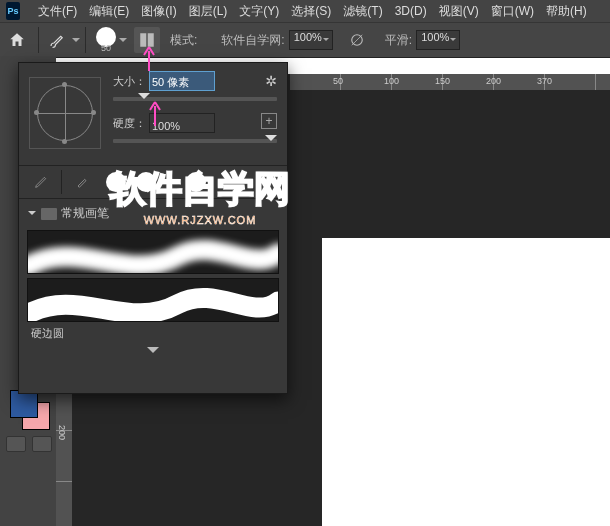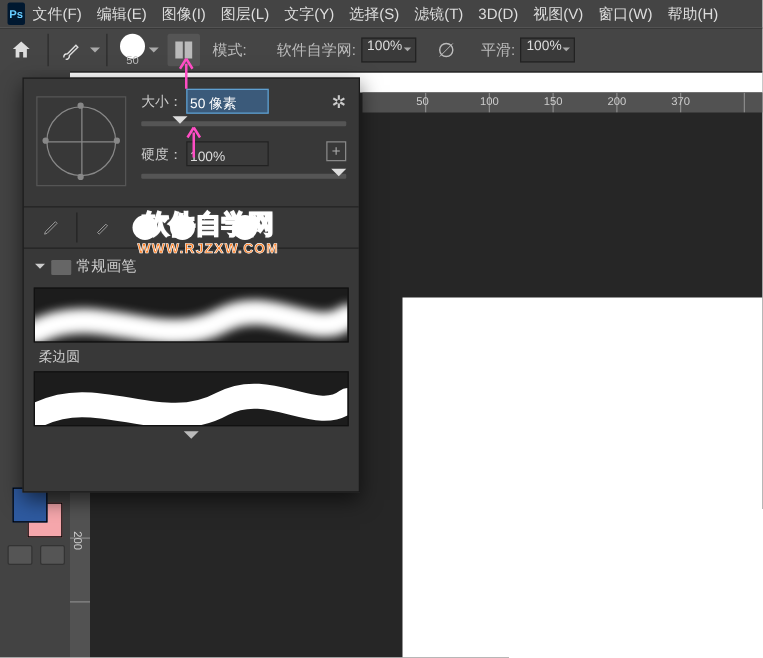--- a/index.html
+++ b/index.html
@@ -1,18 +1,18 @@
 <!DOCTYPE html>
 <html><head>
 <meta charset="utf-8">
 <style>
 html,body{margin:0;padding:0;width:610px;height:526px;overflow:hidden;background:#fff;font-family:"Microsoft YaHei",Arial,sans-serif;font-size:12px;color:#ccc}
 .app{position:relative;width:610px;height:526px}
 .menubar{position:absolute;top:0;left:0;right:0;height:22px;background:#444;color:#ddd;display:flex;align-items:center;padding-left:6px;font-size:12px}
-.ps-logo{width:14px;height:18px;background:#001830;color:#6cf;display:flex;align-items:center;justify-content:center;font-size:9px;font-weight:bold;margin-right:0;border-radius:2px}
+.ps-logo{width:14px;height:18px;background:#001830;color:#6cf;display:flex;align-items:center;justify-content:center;font-size:9px;font-weight:bold;margin-right:12px;border-radius:2px}
 .menubar .mi{padding:0 6px;cursor:default}
 .optbar{position:absolute;top:22px;left:0;right:0;height:34px;background:#454545;border-top:1px solid #353535;border-bottom:1px solid #222;display:flex;align-items:center}
 .home-icon{width:34px;height:34px;display:flex;align-items:center;justify-content:center}
 .vdiv{width:1px;height:26px;background:#2b2b2b;margin:0 4px}
 .iconbtn{width:28px;height:28px;display:flex;align-items:center;justify-content:center;border-radius:2px}
 .mini-dd{width:10px;height:10px}
 .brush-chip{display:flex;align-items:center;margin:0 6px}
 .brush-circle{width:20px;height:20px;border-radius:50%;background:#fff}
 .brush-sub{font-size:9px;margin-top:-4px;color:#bbb}
 .split-btn{width:26px;height:26px;background:#555;display:flex;align-items:center;justify-content:center;border-radius:2px;margin-right:6px}
@@ -69,22 +69,22 @@
 .folder .ficon{width:16px;height:12px;background:#666;border-radius:1px;margin-right:4px}
 
 .blist{padding:0 8px 6px 8px}
 .bwave{height:42px;background:#1c1c1c;border:1px solid #111;position:relative;overflow:hidden;margin-top:4px}
 .bwave svg{position:absolute;inset:0}
 .bname{font-size:11px;color:#ccc;margin:4px 0 2px 4px}
 .scroll-row{height:8px;display:flex;align-items:center;justify-content:center}
 .scroll-thumb{width:0;height:0;border:6px solid transparent;border-top-color:#bbb}
 
 .wm{position:absolute;top:165px;left:110px;z-index:70;pointer-events:none;text-align:center}
-.wm .t1{font-size:21px;font-weight:400;color:#be185d;-webkit-text-stroke:2px #fff;text-shadow:0 0 2px #fff}
-.wm .t2{font-size:11px;color:#ff7a1a;font-weight:bold;letter-spacing:1px;-webkit-text-stroke:.5px #fff}
+.wm .t1{font-size:36px;font-weight:700;color:#be185d;-webkit-text-stroke:2px #fff;text-shadow:0 0 2px #fff}
+.wm .t2{font-size:11px;color:#ff7a1a;font-weight:normal;letter-spacing:1px;-webkit-text-stroke:.5px #fff}
 
 .arrow{position:absolute;z-index:60;pointer-events:none}
 .arrow svg{display:block}
 </style>
 </head>
 <body>
 
 <div class="app">
 
   <div class="menubar">
@@ -248,26 +248,26 @@
       <div class="ficon"></div>
       <span>常规画笔</span>
     </div>
 
     <div class="blist">
       <div class="bwave">
         <svg viewBox="0 0 200 44" preserveAspectRatio="none">
             <path d="M0 28 C40 6,80 42,120 20 C150 4,180 34,200 18" fill="none" stroke="#fff" stroke-width="16" stroke-linecap="round" filter="blur(3px)"></path>
           </svg>
       </div>
-      <div class="bname">柔边圆</div>
       <div class="bwave">
         <svg viewBox="0 0 200 44" preserveAspectRatio="none">
             <path d="M0 28 C40 6,80 42,120 20 C150 4,180 34,200 18" fill="none" stroke="#fff" stroke-width="16" stroke-linecap="round"></path>
           </svg>
       </div>
+      <div class="bname">硬边圆</div>
     </div>
     <div class="scroll-row">
         <div class="scroll-thumb"></div>
       </div>
   </div>
 
   <div class="arrow" style="top:45px;left:140px">
     <svg width="18" height="28">
         <path d="M9 26 L9 6 M9 2 L4 10 M9 2 L14 10" stroke="#ff4dc4" stroke-width="2" fill="none"></path>
       </svg>

